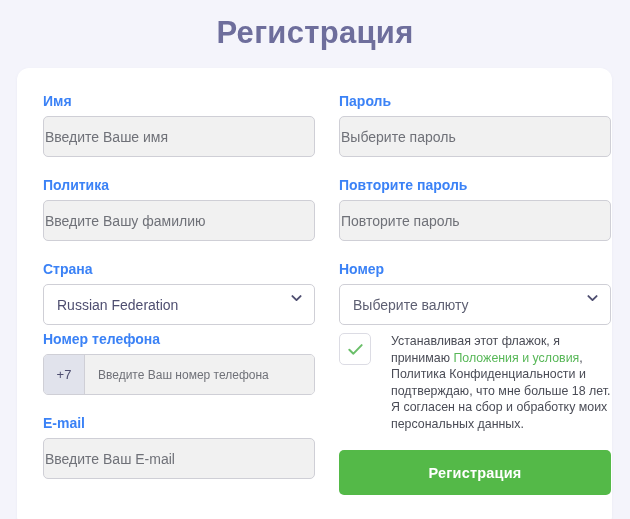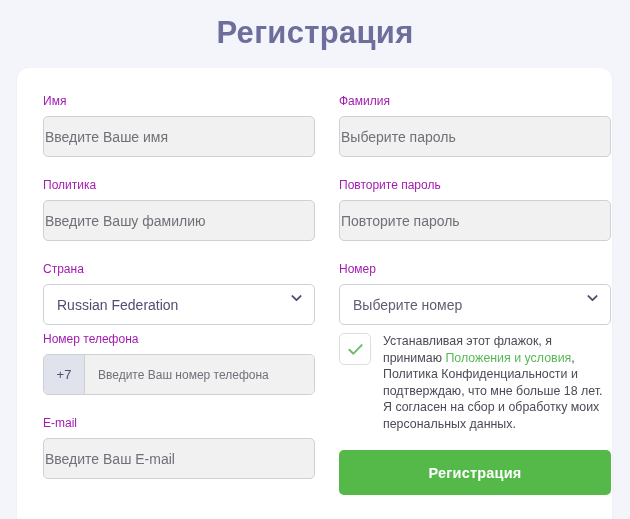--- a/index.html
+++ b/index.html
@@ -48,23 +48,23 @@
     width: 272px;
     flex: 0 0 272px;
   }
 
   .field {
     margin-bottom: 21px;
   }
 
   .field-label {
     display: block;
-    font-size: 12px;
-    font-weight: normal;
-    color: #a21caf;
+    font-size: 14px;
+    font-weight: bold;
+    color: #3b82f6;
     margin-bottom: 7px;
     line-height: 15px;
   }
 
   .text-input {
     display: block;
     box-sizing: border-box;
     width: 100%;
     height: 41px;
     background: #f1f1f1;
@@ -147,21 +147,21 @@
     min-width: 0;
   }
   .phone-input::placeholder {
     color: #6f7178;
     opacity: 1;
   }
 
   .consent-row {
     display: flex;
     align-items: flex-start;
-    gap: 12px;
+    gap: 20px;
     margin-top: 6px;
     margin-bottom: 18px;
   }
   .checkbox {
     flex: 0 0 auto;
     width: 30px;
     height: 30px;
     border: 1px solid #dcdce4;
     border-radius: 5px;
     background: #ffffff;
@@ -243,33 +243,33 @@
       <div class="field">
         <label class="field-label">E-mail</label>
         <input class="text-input" type="text" placeholder="Введите Ваш E-mail" style="">
       </div>
 
     </div>
 
     <div class="col">
 
       <div class="field">
-        <label class="field-label">Фамилия</label>
+        <label class="field-label">Пароль</label>
         <input class="text-input" type="text" placeholder="Выберите пароль" style="">
       </div>
 
       <div class="field">
         <label class="field-label">Повторите пароль</label>
         <input class="text-input" type="text" placeholder="Повторите пароль" style="">
       </div>
 
       <div class="field">
         <label class="field-label">Номер</label>
         <div class="select-wrap">
-          <div class="select-box placeholder-style">Выберите номер</div>
+          <div class="select-box placeholder-style">Выберите валюту</div>
           <span class="chevron-icon">
             <svg viewBox="0 0 13 13" width="13" height="13" aria-hidden="true">
               <path d="M2.4 4.6 L6.5 8.6 L10.6 4.6" fill="none" stroke="#4e4e70" stroke-width="1.9" stroke-linecap="round" stroke-linejoin="round"></path>
             </svg>
           </span>
         </div>
       </div>
 
       <div class="consent-row">
         <div class="checkbox">

